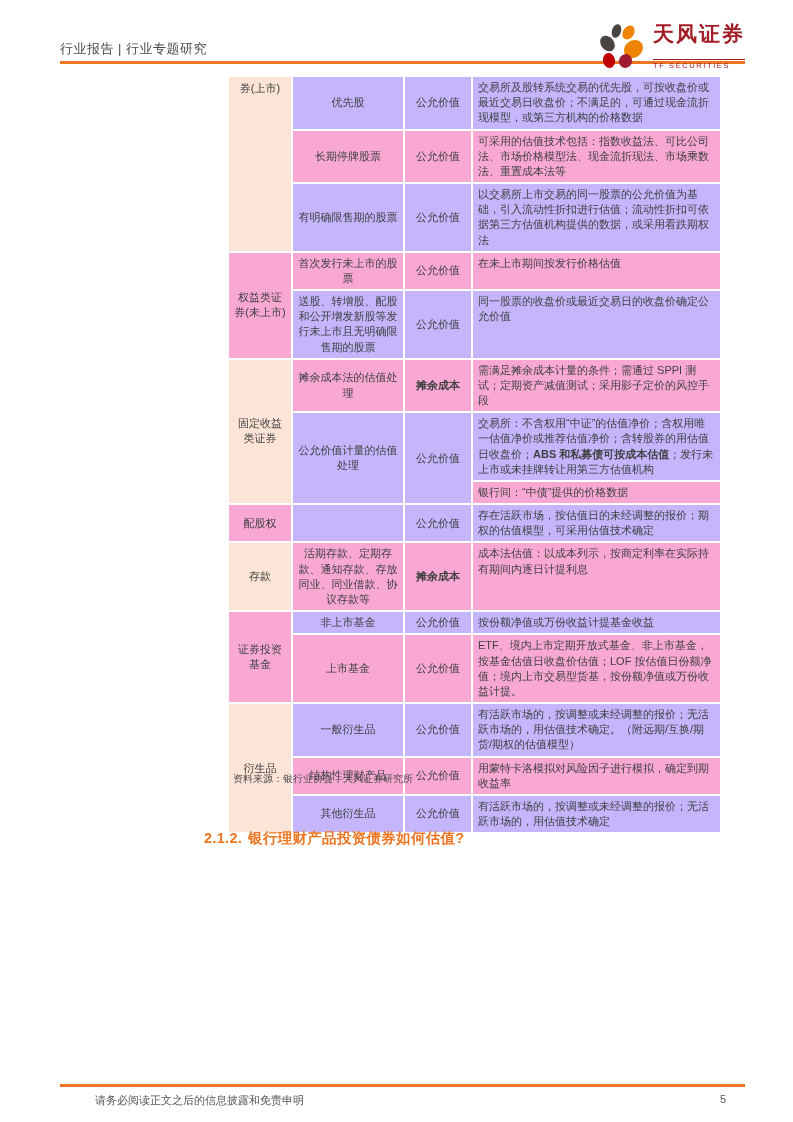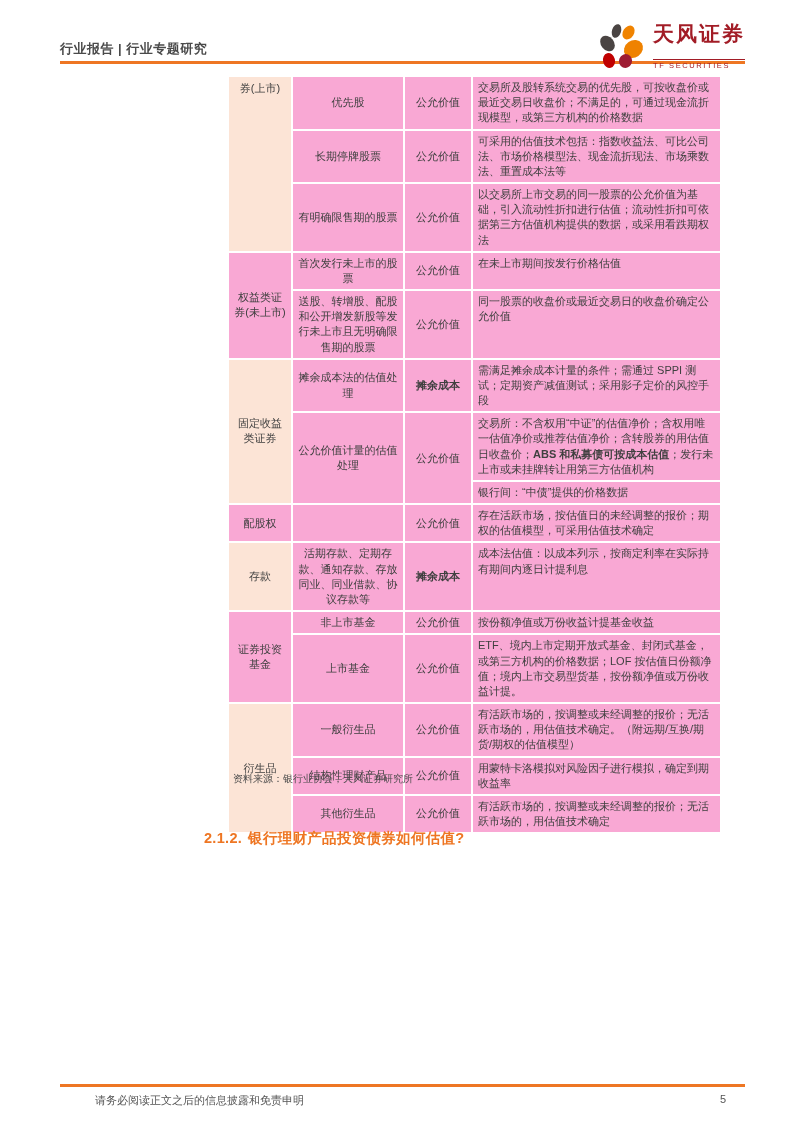--- a/index.html
+++ b/index.html
@@ -1,21 +1,21 @@
 <!DOCTYPE html>
 <html><head>
 <meta charset="utf-8">
 <style>
   * { margin:0; padding:0; box-sizing:border-box; }
   html,body { background:#fff; }
   body { font-family:"Liberation Sans","DejaVu Sans",sans-serif; color:#404040; }
   .page { position:relative; width:793px; height:1122px; background:#fff; margin:0 auto; overflow:hidden; }
 
   
-  .hdr-title { position:absolute; left:60px; top:40px; font-size:13px; font-weight:bold; color:#4a4a4a; letter-spacing:.5px; }
+  .hdr-title { position:absolute; left:60px; top:40px; font-size:13px; font-weight:normal; color:#4a4a4a; letter-spacing:.5px; }
   .hdr-rule { position:absolute; left:60px; right:48px; top:61px; height:2.5px; background:#ee7623; }
   .logo { position:absolute; right:48px; top:22px; display:flex; align-items:center; }
   .flower { position:relative; width:46px; height:44px; margin-right:6px; }
   .petal { position:absolute; border-radius:50%; }
   .logo-text { display:flex; flex-direction:column;justify-content:center; }
   .logo-cn { font-size:21px; font-weight:bold; color:#a21c26; letter-spacing:2px; line-height:1.1; }
   .logo-en { font-size:7.5px; color:#a21c26; letter-spacing:1.6px; border-top:1.5px solid #a21c26; margin-top:14px; padding-top:1px; font-weight:normal; }
 
   
   .tbl-wrap { position:absolute; left:227px; top:75px; width:493px; }
@@ -23,21 +23,21 @@
               border-bottom:2.5px solid #ee7623; }
   table.val td { border:2px solid #fff; font-size:11px; line-height:1.38;
                  padding:3px 5px; color:#404040; word-break:break-all; }
   td.cat  { text-align:center; vertical-align:middle; }
   td.cat.top { vertical-align:top; padding-top:4px; }
   td.item { text-align:center; vertical-align:middle; }
   td.meth { text-align:center; vertical-align:middle; }
   td.desc { text-align:left; vertical-align:top; }
   td.desc b { font-weight:bold; color:#404040; }
   .s-pink  { background:#fce4d6; }
-  .s-gray  { background:#f9a8d4; }
+  .s-gray  { background:#c4b5fd; }
   .s-white { background:#f9a8d4; }
   .accent  { color:#e8650f; font-weight:bold; }
 
   
   .src { position:absolute; left:233px; top:772px; font-size:10px; color:#4a4a4a; }
 
   
   .sec-h { position:absolute; left:204px; top:829px; font-size:14.5px; font-weight:bold; color:#ee7623; letter-spacing:.3px; }
   .sec-h .num { margin-right:6px; }
 
@@ -138,21 +138,21 @@
           </tr>
           <tr>
             <td class="cat s-white" rowspan="2">证券投资基金</td>
             <td class="item s-gray" rowspan="1">非上市基金</td>
             <td class="meth s-gray" rowspan="1">公允价值</td>
             <td class="desc s-gray"><span>按份额净值或万份收益计提基金收益</span></td>
           </tr>
           <tr>
             <td class="item s-white" rowspan="1">上市基金</td>
             <td class="meth s-white" rowspan="1">公允价值</td>
-            <td class="desc s-white"><span>ETF、境内上市定期开放式基金、封闭式基金，或第三方机构的价格数据；LOF 按估值日份额净值；境内上市交易型货基，按份额净值或万份收益计提。</span></td>
+            <td class="desc s-white"><span>ETF、境内上市定期开放式基金、非上市基金，按基金估值日收盘价估值；LOF 按估值日份额净值；境内上市交易型货基，按份额净值或万份收益计提。</span></td>
           </tr>
           <tr>
             <td class="cat s-pink" rowspan="3">衍生品</td>
             <td class="item s-gray" rowspan="1">一般衍生品</td>
             <td class="meth s-gray" rowspan="1">公允价值</td>
             <td class="desc s-gray"><span>有活跃市场的，按调整或未经调整的报价；无活跃市场的，用估值技术确定。（附远期/互换/期货/期权的估值模型）</span></td>
           </tr>
           <tr>
             <td class="item s-white" rowspan="1">结构性理财产品</td>
             <td class="meth s-white" rowspan="1">公允价值</td>

